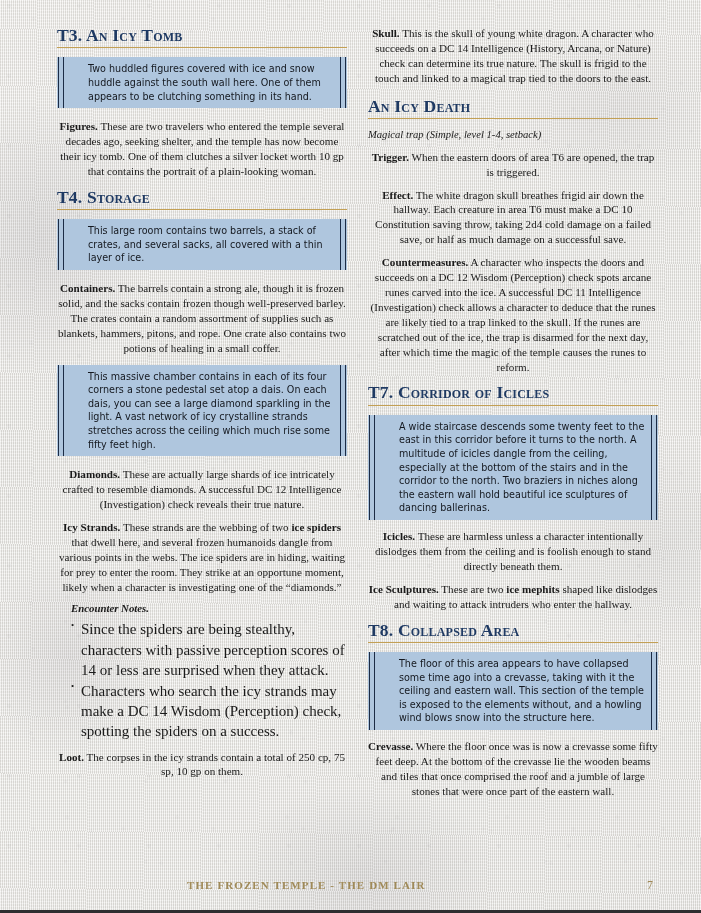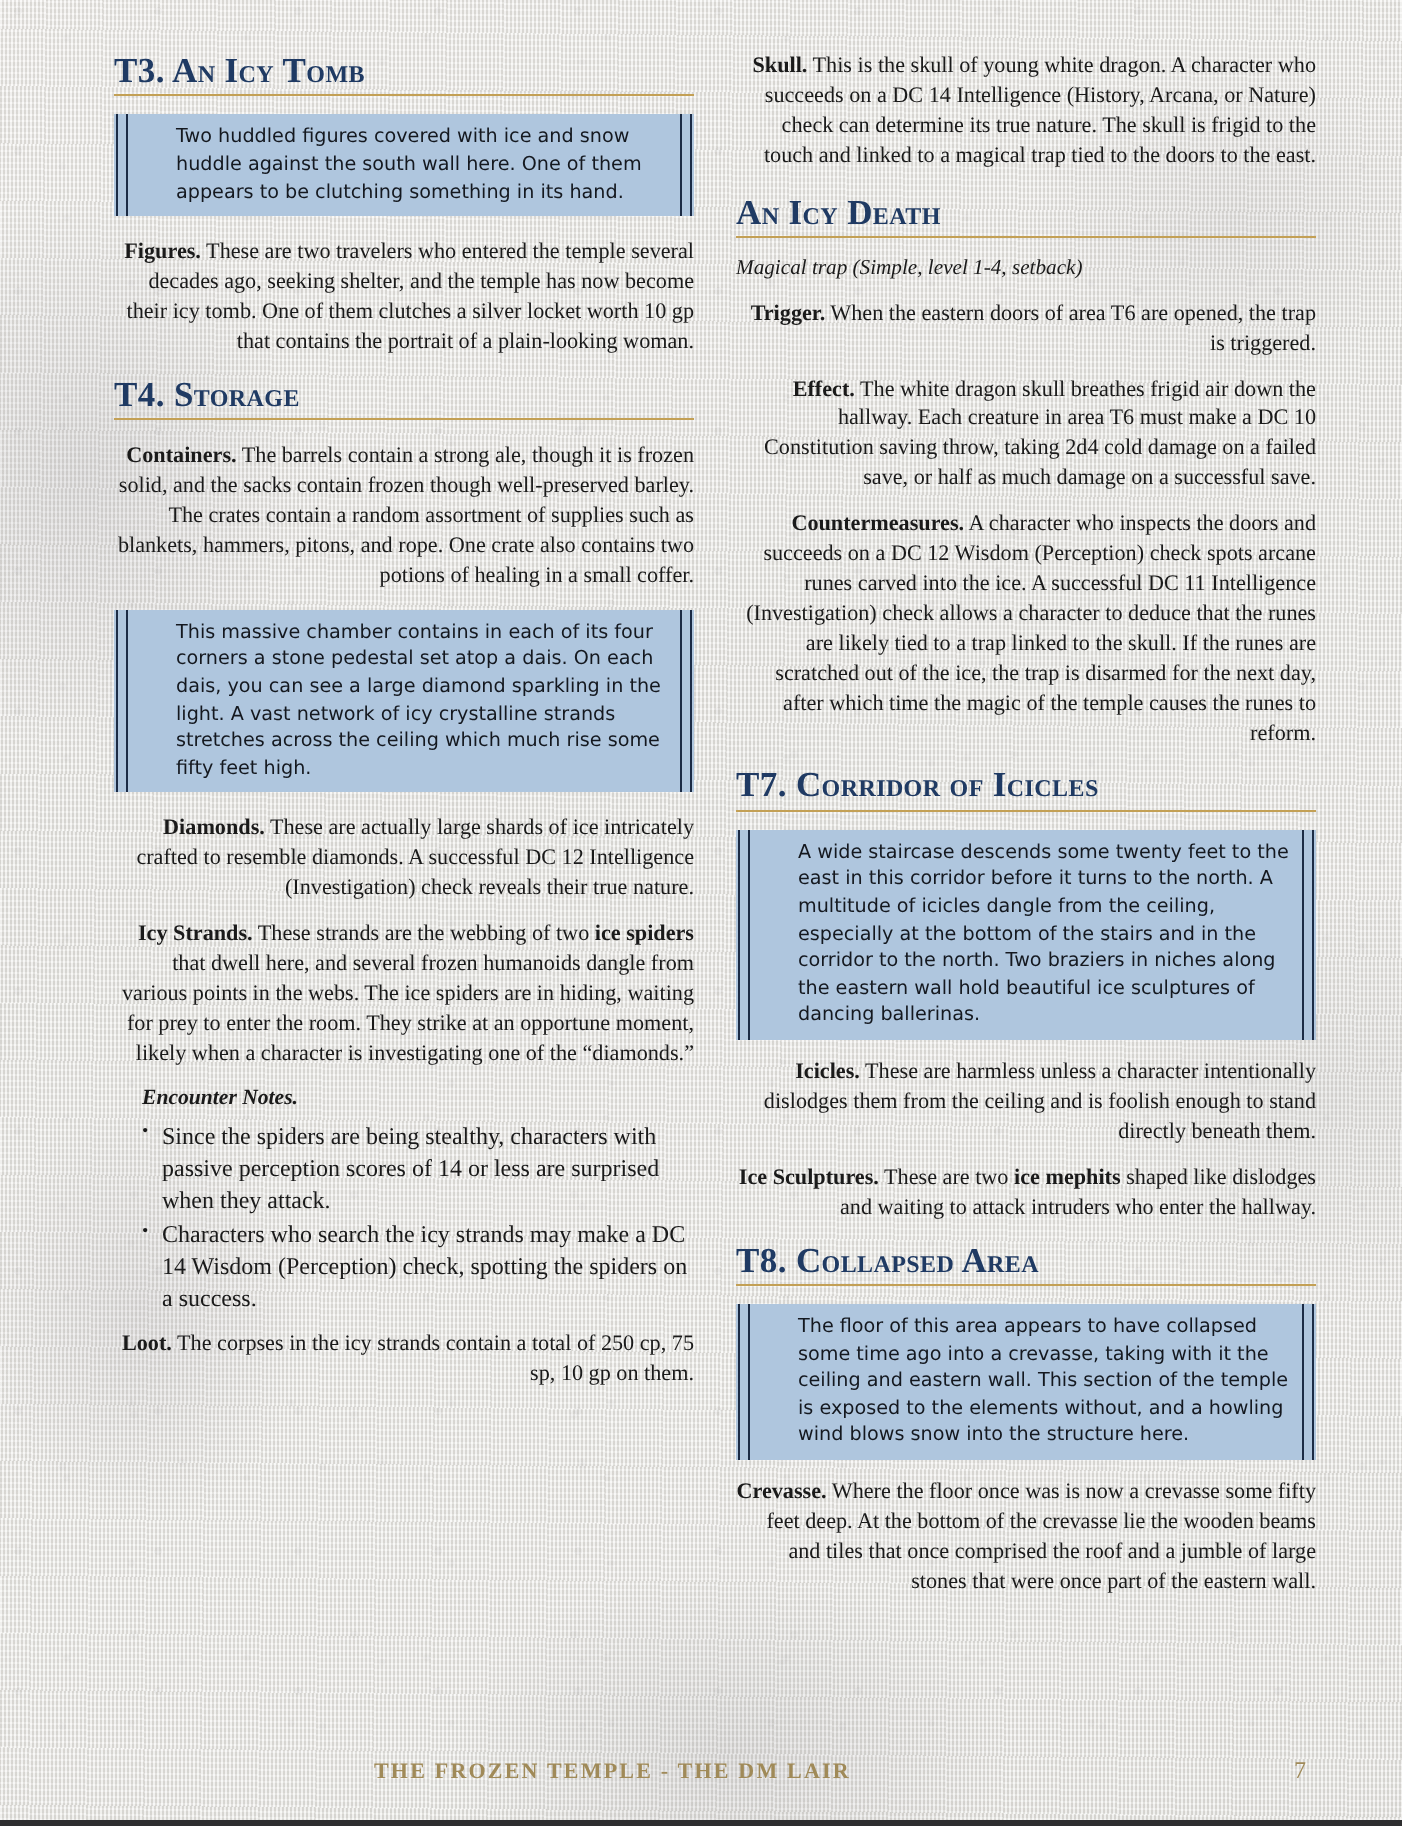--- a/index.html
+++ b/index.html
@@ -104,21 +104,21 @@
   .readaloud::after  { right: 1px; }
   .readaloud p { margin: 0; }
 
   
   p.body {
     margin: 0 0 8px 0;
     font-family: "Liberation Serif", serif;
     font-size: 11.1px;
     line-height: 1.345;
     color: #1a1a1a;
-    text-align: right;
+    text-align: center;
   }
   p.body:last-child { margin-bottom: 0; }
   p.body .lead { font-weight: bold; }
   p.body .emph { font-weight: bold; }
 
   p.trap-sub {
     margin: 0 0 8px 0;
     font-family: "Liberation Serif", serif;
     font-style: italic;
     font-size: 10.6px;
@@ -138,21 +138,21 @@
   ul.notes {
     margin: 0 0 8px 0;
     padding: 0 0 0 14px;
     list-style: none;
   }
   ul.notes li {
     position: relative;
     margin: 0 0 1px 0;
     padding-left: 10px;
     font-family: "Liberation Serif", serif;
-    font-size: 12px;
+    font-size: 15px;
     line-height: 1.345;
     color: #1a1a1a;
   }
   ul.notes li::before {
     content: "\2022";
     position: absolute;
     left: 0;
     top: -0.5px;
     font-size: 9px;
     color: #1a1a1a;
@@ -208,20 +208,23 @@
           <p>Two huddled figures covered with ice and snow huddle against the south wall here. One of them appears to be clutching something in its hand.</p>
         </div>
       </div>
 
       <div class="block">
         <p class="body"><span class="lead">Figures.</span><span> These are two travelers who entered the temple several decades ago, seeking shelter, and the temple has now become their icy tomb. One of them clutches a silver locket worth 10 gp that contains the portrait of a plain-looking woman.</span></p>
       </div>
 
       <div class="block tight">
         <h2 class="section-heading">T4. Storage</h2>
+        <div class="readaloud">
+          <p>This large room contains two barrels, a stack of crates, and several sacks, all covered with a thin layer of ice.</p>
+        </div>
       </div>
 
       <div class="block">
         <p class="body"><span class="lead">Containers.</span><span> The barrels contain a strong ale, though it is frozen solid, and the sacks contain frozen though well-preserved barley. The crates contain a random assortment of supplies such as blankets, hammers, pitons, and rope. One crate also contains two potions of healing in a small coffer.</span></p>
       </div>
 
       <div class="block tight">
         <div class="readaloud">
           <p>This massive chamber contains in each of its four corners a stone pedestal set atop a dais. On each dais, you can see a large diamond sparkling in the light. A vast network of icy crystalline strands stretches across the ceiling which much rise some fifty feet high.</p>
         </div>

